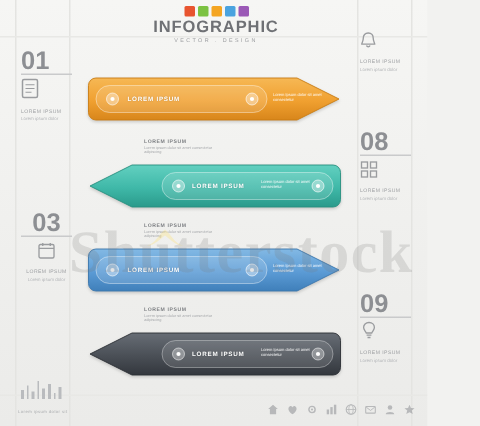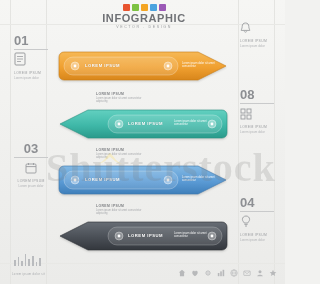--- a/index.html
+++ b/index.html
@@ -18,21 +18,21 @@
 
   
   .hdr{position:absolute;left:92px;top:4px;width:104px;text-align:center;}
   .hdr-chips{display:flex;justify-content:center;gap:2px;margin-bottom:2px;}
   .chip{width:7px;height:7px;border-radius:1px;}
   .hdr-title{font-size:11px;font-weight:bold;letter-spacing:.6px;color:#6f7175;line-height:11px;}
   .hdr-sub{font-size:3.6px;letter-spacing:1.6px;color:#9a9c9f;margin-top:1px;}
 
   
   .badge{position:absolute;width:34px;}
-  .badge .num{font-size:13px;font-weight:bold;color:#8d8f93;line-height:13px;}
+  .badge .num{font-size:17px;font-weight:bold;color:#8d8f93;line-height:13px;}
   .badge .bar{height:1px;background:#c9cacb;margin:2px 0 2px 0;}
   .badge .cap{font-size:3.4px;color:#9fa1a4;letter-spacing:.3px;line-height:4.4px;}
   .badge .cap2{font-size:3px;color:#b3b5b8;line-height:4px;margin-top:1px;}
   .badge .ico{margin-bottom:1px;}
 
   
   .arrow{position:absolute;filter:drop-shadow(0 1px 1px rgba(0,0,0,.18));}
   .arrow .lbl{
     position:absolute;font-size:4.2px;font-weight:bold;letter-spacing:.5px;
     color:#ffffff;text-shadow:0 0 1px rgba(0,0,0,.25);
@@ -135,21 +135,21 @@
           <line x1="1" y1="4.6" x2="11" y2="4.6" stroke="#9a9c9f" stroke-width=".9"></line>
           <line x1="3.5" y1="1" x2="3.5" y2="3" stroke="#9a9c9f" stroke-width=".9"></line>
           <line x1="8.5" y1="1" x2="8.5" y2="3" stroke="#9a9c9f" stroke-width=".9"></line>
         </svg>
     </div>
     <div class="cap">LOREM IPSUM</div>
     <div class="cap2">Lorem ipsum dolor</div>
   </div>
 
   <div class="badge" style="left:240px;top:196px;">
-    <div class="num">04</div>
+    <div class="num">09</div>
     <div class="bar"></div>
     <div class="ico">
       <svg width="12" height="13" viewBox="0 0 12 13">
           <path d="M6 1 C3.8 1 2.4 2.6 2.4 4.4 C2.4 6 3.8 6.8 4.2 8 L7.8 8 C8.2 6.8 9.6 6 9.6 4.4 C9.6 2.6 8.2 1 6 1 Z" fill="none" stroke="#9a9c9f" stroke-width=".9"></path>
           <line x1="4.4" y1="9.4" x2="7.6" y2="9.4" stroke="#9a9c9f" stroke-width=".9"></line>
           <line x1="5" y1="11" x2="7" y2="11" stroke="#9a9c9f" stroke-width=".9"></line>
         </svg>
     </div>
     <div class="cap">LOREM IPSUM</div>
     <div class="cap2">Lorem ipsum dolor</div>

